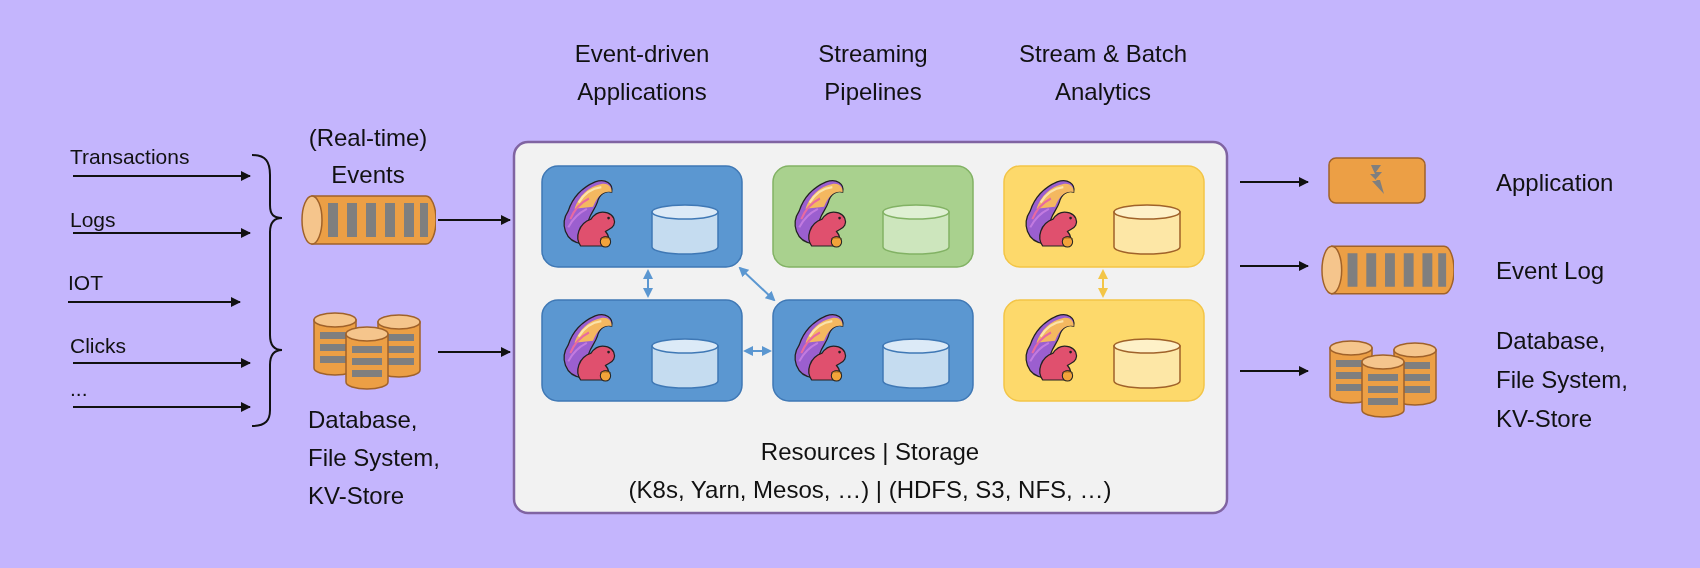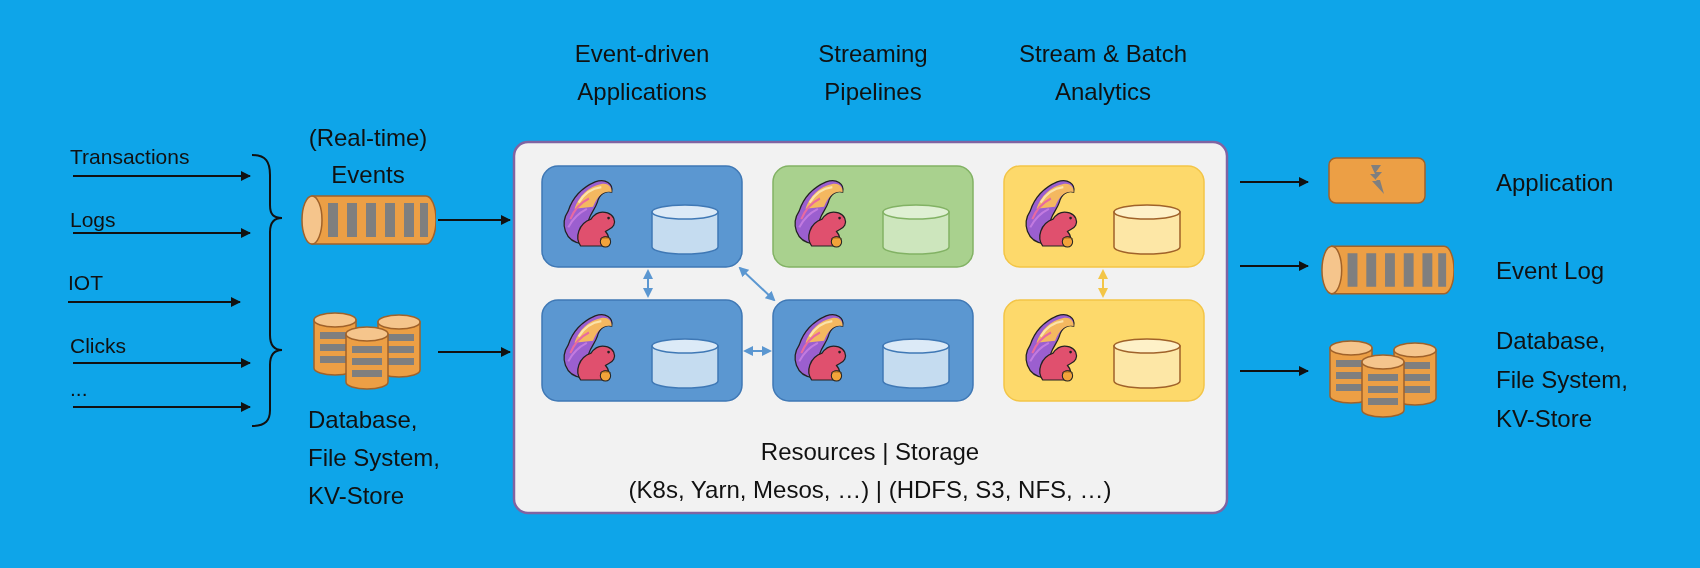--- a/index.html
+++ b/index.html
@@ -1,16 +1,16 @@
 <!DOCTYPE html>
 <html><head>
 <meta charset="utf-8">
 <style>
   html, body { margin: 0; padding: 0; background: #ffffff; }
-  #canvas { position: relative; width: 1700px; height: 568px; overflow: hidden; background: #0ea5e9; }
+  #canvas { position: relative; width: 1700px; height: 568px; overflow: hidden; background: #c4b5fd; }
   svg { position: absolute; left: 0; top: 0; }
   .lbl { font-family: "Liberation Sans", sans-serif; font-size: 24px; fill: #111111; }
   .lbl-sm { font-family: "Liberation Sans", sans-serif; font-size: 21px; fill: #111111; }
 </style>
 </head>
 <body>
 
 <div id="canvas">
 <svg width="1700" height="568" viewBox="0 0 1700 568" xmlns="http://www.w3.org/2000/svg">
   <defs>

